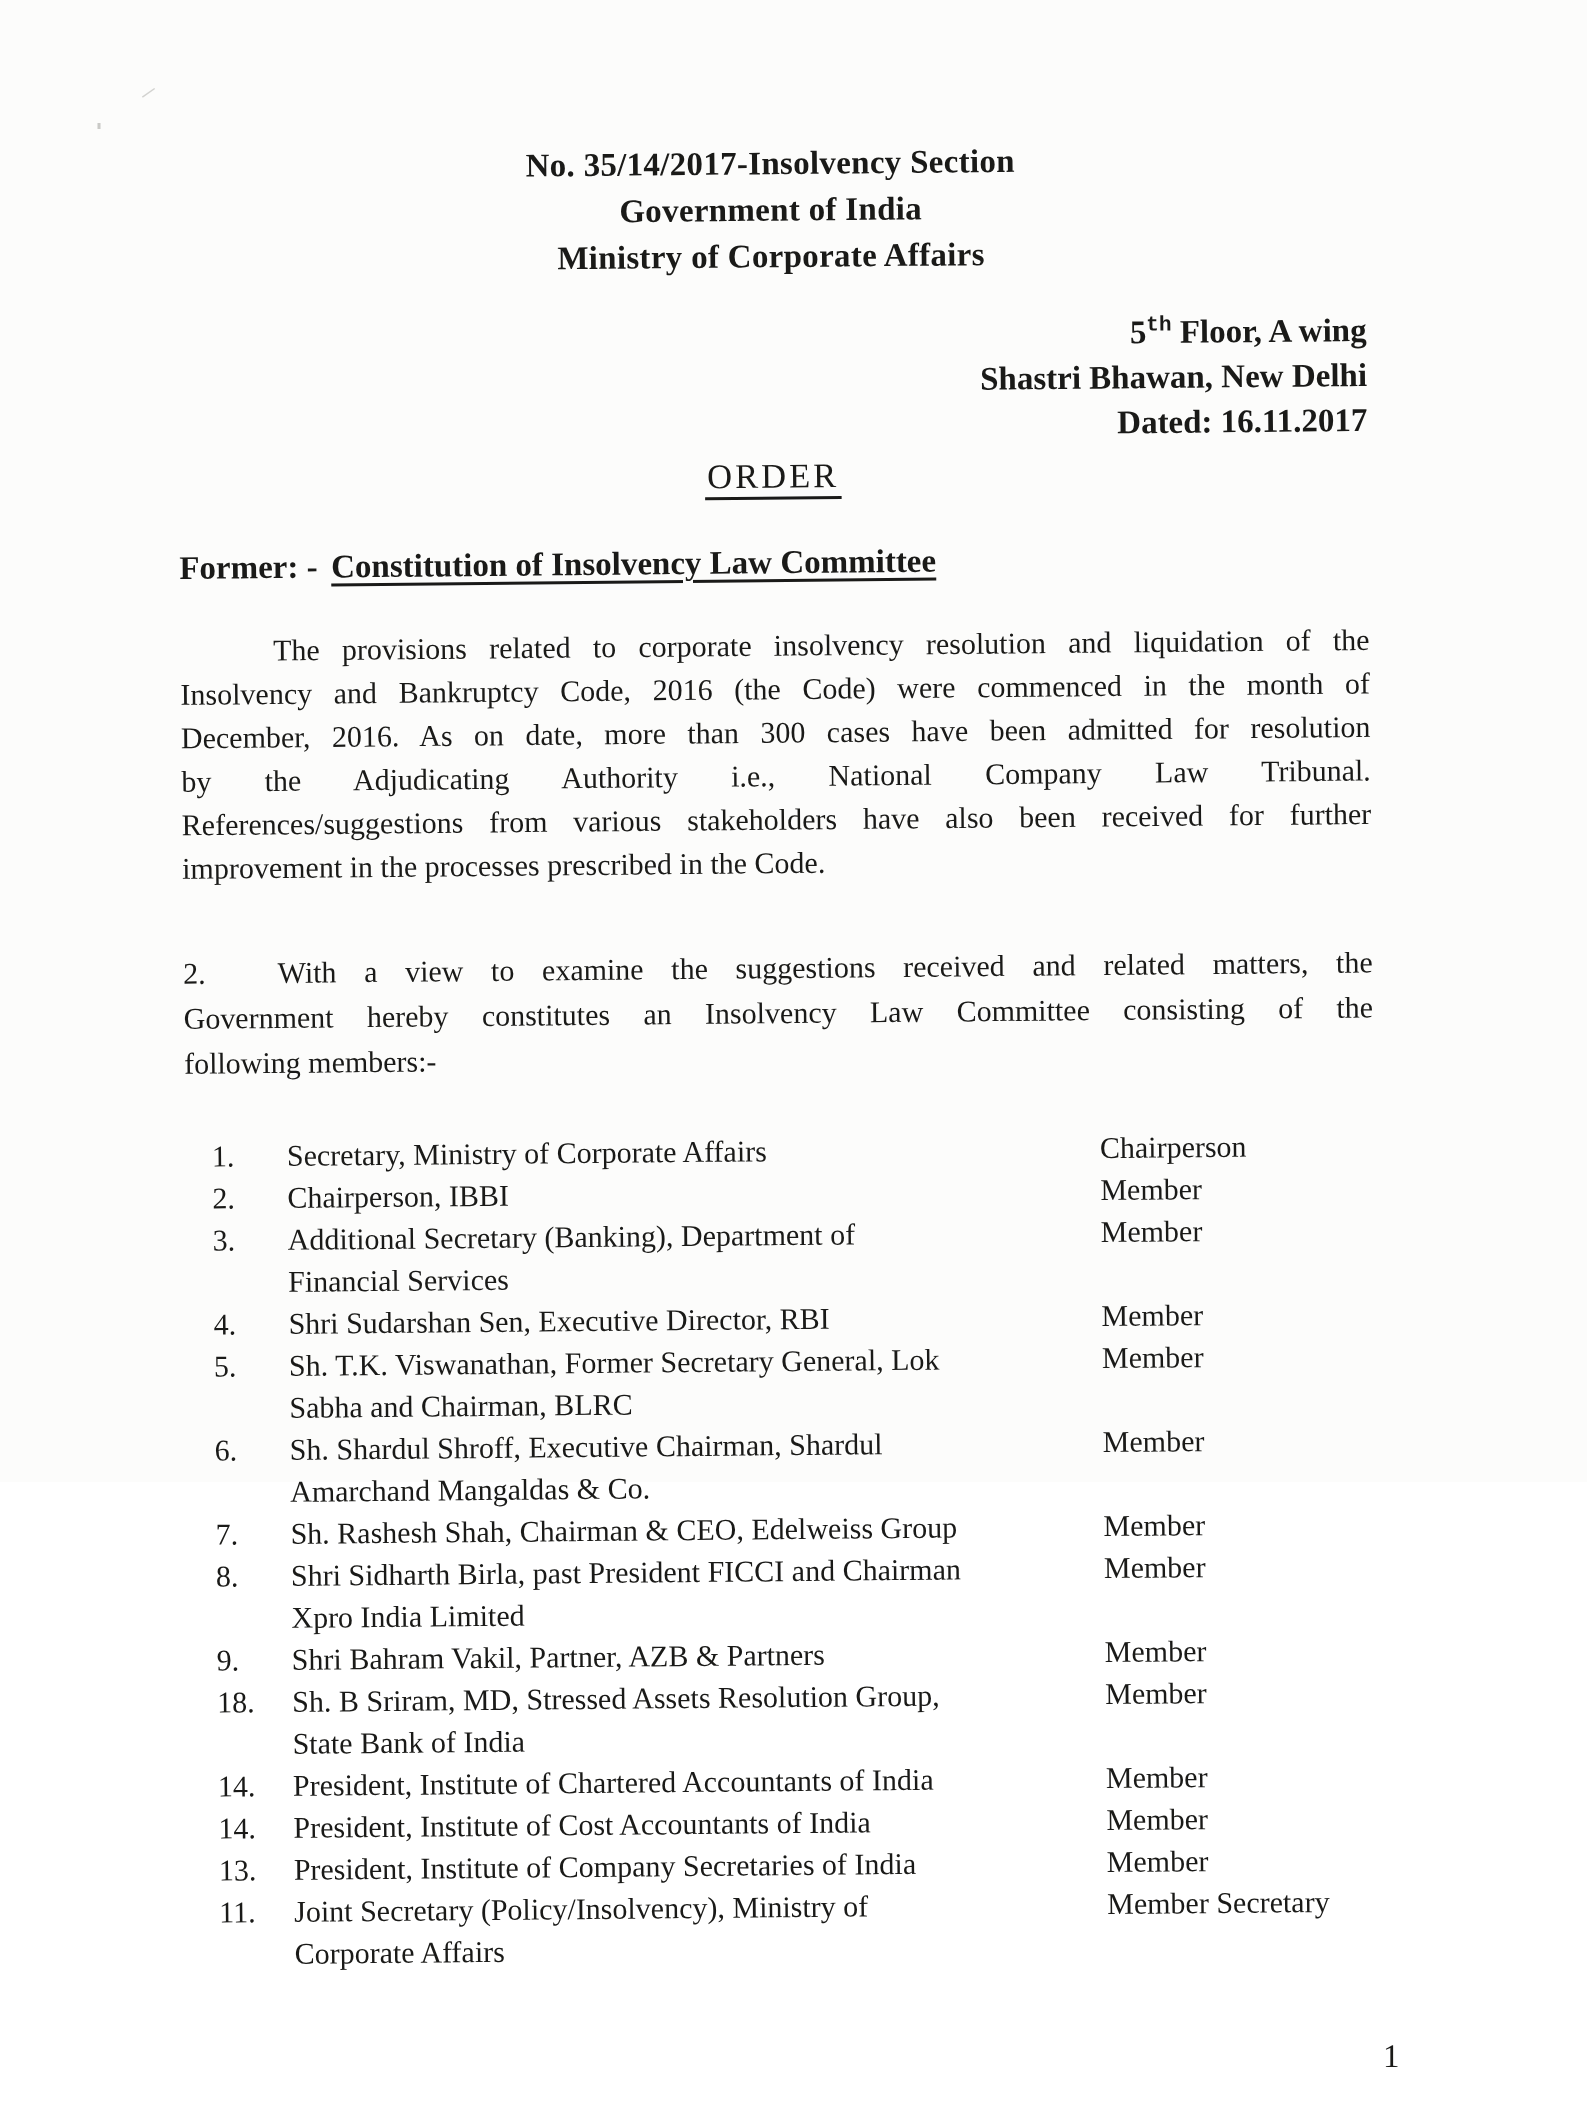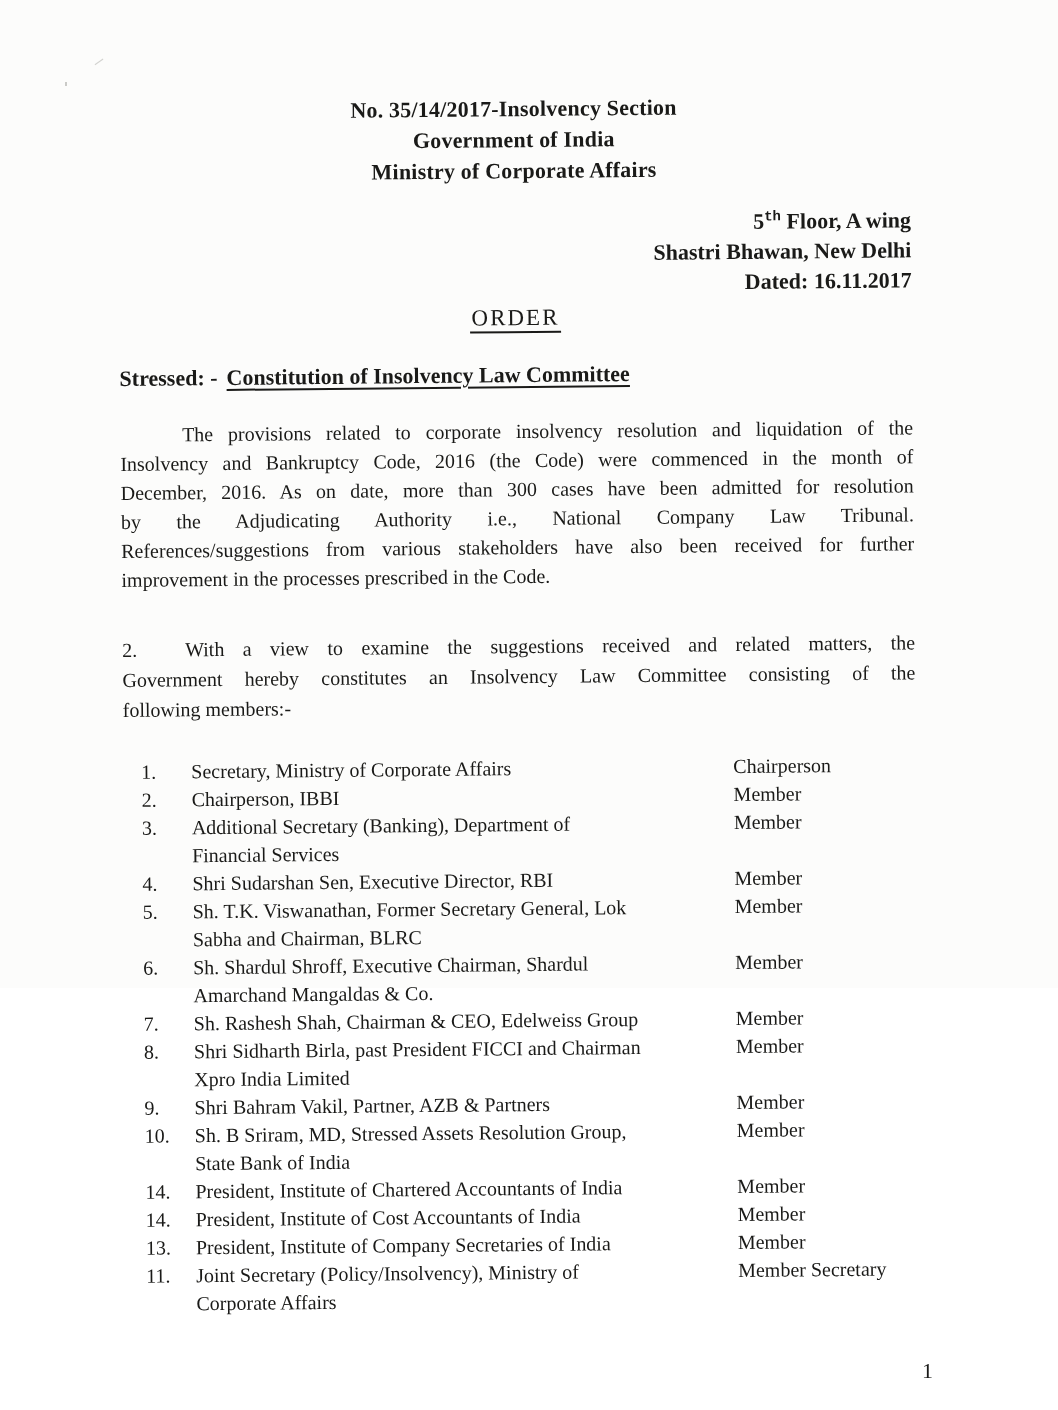--- a/index.html
+++ b/index.html
@@ -167,21 +167,21 @@
       <div><span>5</span><sup>th</sup><span> Floor, A wing</span></div>
       <div>Shastri Bhawan, New Delhi</div>
       <div>Dated: 16.11.2017</div>
     </div>
 
     <div class="order-heading-wrap">
       <span class="order-heading">ORDER</span>
     </div>
 
     <div class="subject-line">
-      <span class="subject-label">Stressed: -</span><span class="subject-text">Constitution of Insolvency Law Committee</span>
+      <span class="subject-label">Former: -</span><span class="subject-text">Constitution of Insolvency Law Committee</span>
     </div>
 
     <div class="para paragraph-1">
       <div class="body-line first-line">The provisions related to corporate insolvency resolution and liquidation of the</div>
       <div class="body-line">Insolvency and Bankruptcy Code, 2016 (the Code) were commenced in the month of</div>
       <div class="body-line">December, 2016.  As on date, more than 300 cases have been admitted for resolution</div>
       <div class="body-line">by the Adjudicating Authority i.e., National Company Law Tribunal.</div>
       <div class="body-line">References/suggestions from various stakeholders have also been received for further</div>
       <div class="body-line">improvement in the processes prescribed in the Code.</div>
     </div>
@@ -246,21 +246,21 @@
           <span class="member-role">Member</span>
         </div>
 
         <div class="member-row">
           <span class="member-number">9.</span>
           <span class="member-name">Shri Bahram Vakil, Partner, AZB &amp; Partners</span>
           <span class="member-role">Member</span>
         </div>
 
         <div class="member-row">
-          <span class="member-number">10.</span>
+          <span class="member-number">18.</span>
           <span class="member-name">Sh. B Sriram, MD, Stressed Assets Resolution Group,
 State Bank of India</span>
           <span class="member-role">Member</span>
         </div>
 
         <div class="member-row">
           <span class="member-number">14.</span>
           <span class="member-name">President, Institute of Chartered Accountants of India</span>
           <span class="member-role">Member</span>
         </div>

